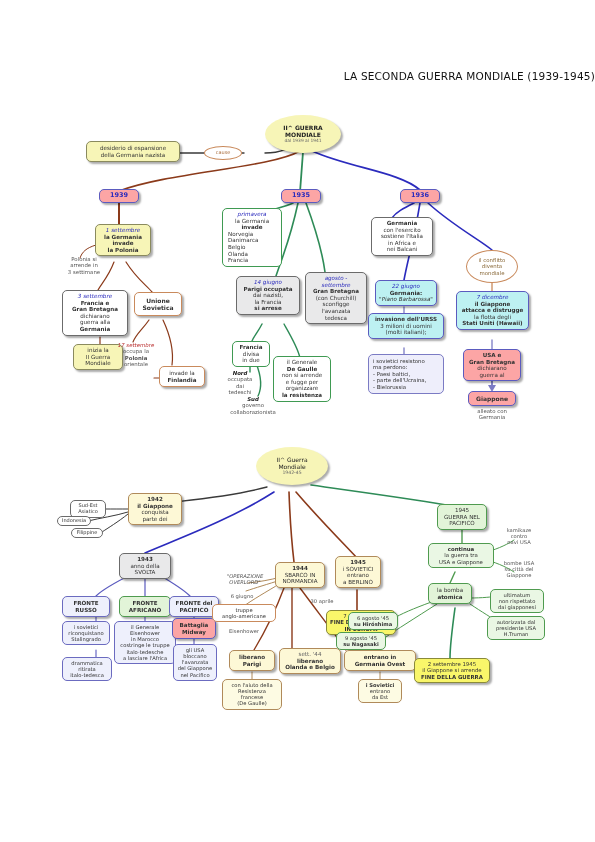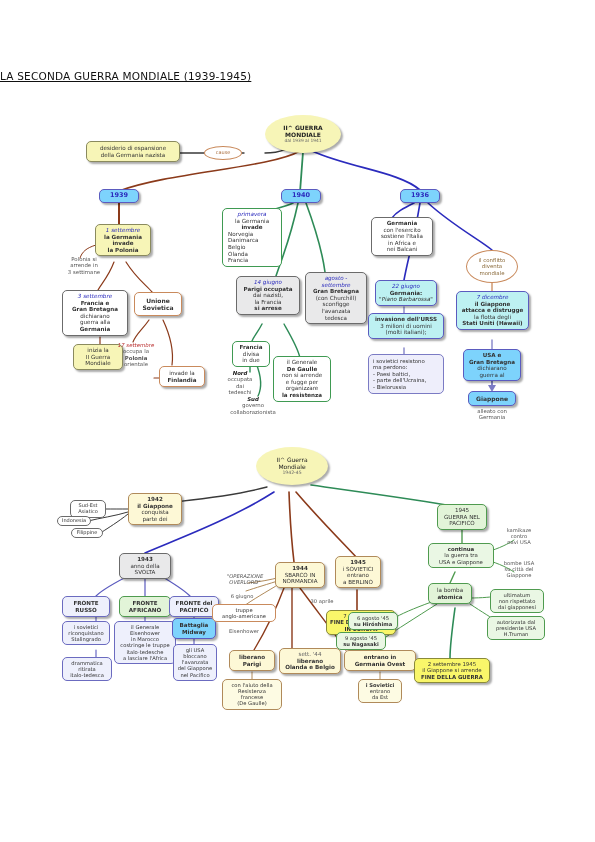--- a/index.html
+++ b/index.html
@@ -1,25 +1,25 @@
 <!DOCTYPE html>
 <html><head>
 <meta charset="utf-8">
 <style>
   html,body{margin:0;padding:0;background:#ffffff;}
   body{width:595px;height:842px;position:relative;font-family:"DejaVu Sans",sans-serif;overflow:hidden;}
   #canvas{position:absolute;left:0;top:0;width:595px;height:842px;}
   svg.links{position:absolute;left:0;top:0;width:595px;height:842px;pointer-events:none;}
-  .title{position:absolute;left:0;top:70px;width:595px;text-align:left;font-size:10.5px;color:#111;letter-spacing:.2px;text-decoration:underline;}
+  .title{position:absolute;left:0;top:70px;width:595px;text-align:right;font-size:10.5px;color:#111;letter-spacing:.2px;}
   .node{position:absolute;box-sizing:border-box;text-align:center;line-height:1.18;}
   .box{border:1px solid #777;border-radius:5px;padding:2px 3px;}
   .ell{border-radius:50%;}
   .sh{box-shadow:2px 2px 2px rgba(0,0,0,.33);}
   .n-yellow{background:#f7f5b7;border-color:#8a8a5e;color:#333;}
-  .n-white-b{background:#7dd3fc;border-color:#5b5bbf;color:#333;}
+  .n-white-b{background:#fca5a5;border-color:#5b5bbf;color:#333;}
   .n-white-g{background:#ffffff;border-color:#3f9a52;color:#333;}
   .n-white-o{background:#ffffff;border-color:#c98a5c;color:#333;}
   .n-white-k{background:#ffffff;border-color:#6b6b6b;color:#333;}
   .n-gray{background:#e9e9ea;border-color:#6b6b6b;color:#333;}
   .n-cyan{background:#bdf1f2;border-color:#5b5bbf;color:#333;}
   .n-lav{background:#eeeefb;border-color:#7b7bc4;color:#333;}
   .n-green{background:#eaf7e4;border-color:#4f9b4f;color:#333;}
   .n-green2{background:#e2f4d8;border-color:#4f9b4f;color:#333;}
   .n-cream{background:#fdfbe3;border-color:#b08a5a;color:#333;}
   .n-cream2{background:#fdf8d6;border-color:#b08a5a;color:#333;}
@@ -177,21 +177,21 @@
     <div class="b">Polonia</div>
     <div>orientale</div>
   </div>
 
   <div class="node box sh n-white-o" style="left:159px;top:366px;width:46px;font-size:5.6px;padding:3px 2px;">
     <div>invade la</div>
     <div class="b">Finlandia</div>
   </div>
 
   <div class="node box sh n-white-b" style="left:281px;top:189px;width:40px;font-size:6.5px;padding:2px;">
-    <span class="blueb">1940</span>
+    <span class="blueb">1935</span>
   </div>
 
   <div class="node box n-white-g" style="left:222px;top:208px;width:60px;font-size:5.6px;text-align:left;padding:2px 5px;">
     <div class="i blue" style="text-align:center">primavera</div>
     <div style="text-align:center"><span>la Germania</span></div>
     <div class="b" style="text-align:center">invade</div>
     <div>Norvegia</div>
     <div>Danimarca</div>
     <div>Belgio</div>
     <div>Olanda</div>

